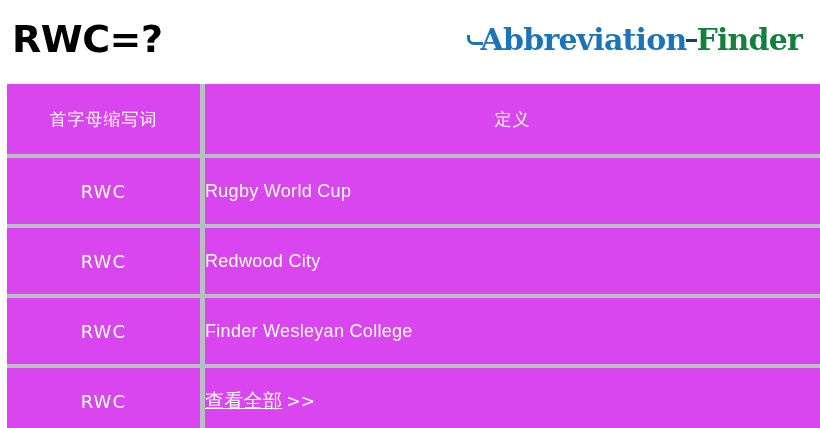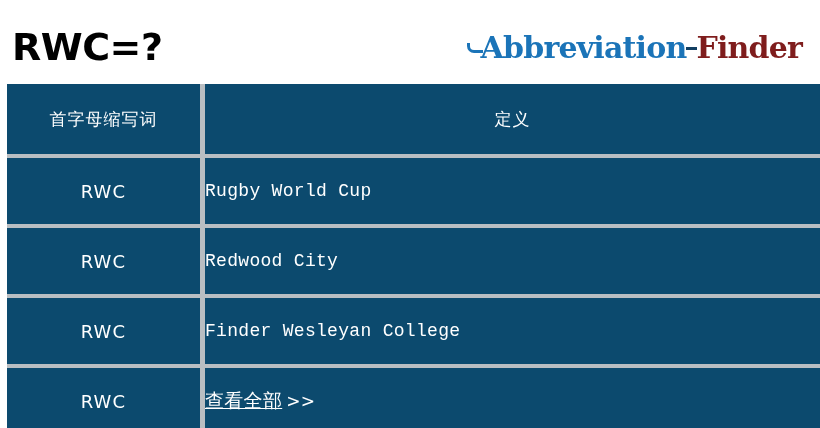--- a/index.html
+++ b/index.html
@@ -18,21 +18,21 @@
     position: relative;
     width: 820px;
     height: 428px;
     background: #ffffff;
   }
 
   
   .header {
     position: absolute;
     left: 0;
-    top: 8px;
+    top: 0;
     width: 820px;
     height: 84px;
     display: flex;
     align-items: center;
     justify-content: space-between;
     box-sizing: border-box;
     padding: 0 18px 0 12px;
   }
 
   .page-title {
@@ -71,39 +71,39 @@
   .brand-part1 { color: #1b74b8; }
   .brand-sep {
     display: inline-block;
     width: 11px;
     height: 3px;
     background: #123f62;
     margin: 0 -1px 0 0;
     position: relative;
     top: -8px;
   }
-  .brand-part2 { color: #7f1d1d; }
+  .brand-part2 { color: #15803d; }
 
   
   .abbr-table {
     position: absolute;
     left: 7px;
     top: 84px;
     width: 813px;
     border-collapse: separate;
     border-spacing: 0;
     table-layout: fixed;
     background: #b9bec2;
   }
   .abbr-table col.col-acronym { width: 198px; }
   .abbr-table col.col-definition { width: 615px; }
 
   .abbr-table th,
   .abbr-table td {
-    background: #0c4a6e;
+    background: #d946ef;
     color: #ffffff;
     border-right: 5px solid #b9bec2;
     border-bottom: 4px solid #b9bec2;
     padding: 0;
     vertical-align: middle;
   }
   .abbr-table th:last-child,
   .abbr-table td:last-child { border-right: none; }
   .abbr-table tr:last-child td { border-bottom: none; }
 
@@ -121,21 +121,21 @@
     text-align: center;
     font-family: "DejaVu Sans", sans-serif;
     font-size: 18px;
     letter-spacing: 1.2px;
   }
 
   .td-definition {
     height: 66px;
     text-align: left;
     padding-left: 12px;
-    font-family: Liberation Mono, monospace;
+    font-family: Liberation Sans, sans-serif;
     font-size: 18px;
     letter-spacing: 0.3px;
   }
 
   .td-definition.is-link {
     font-family: "DejaVu Sans", "Liberation Sans", sans-serif;
     font-size: 19px;
   }
   .view-all-link {
     color: #ffffff;

